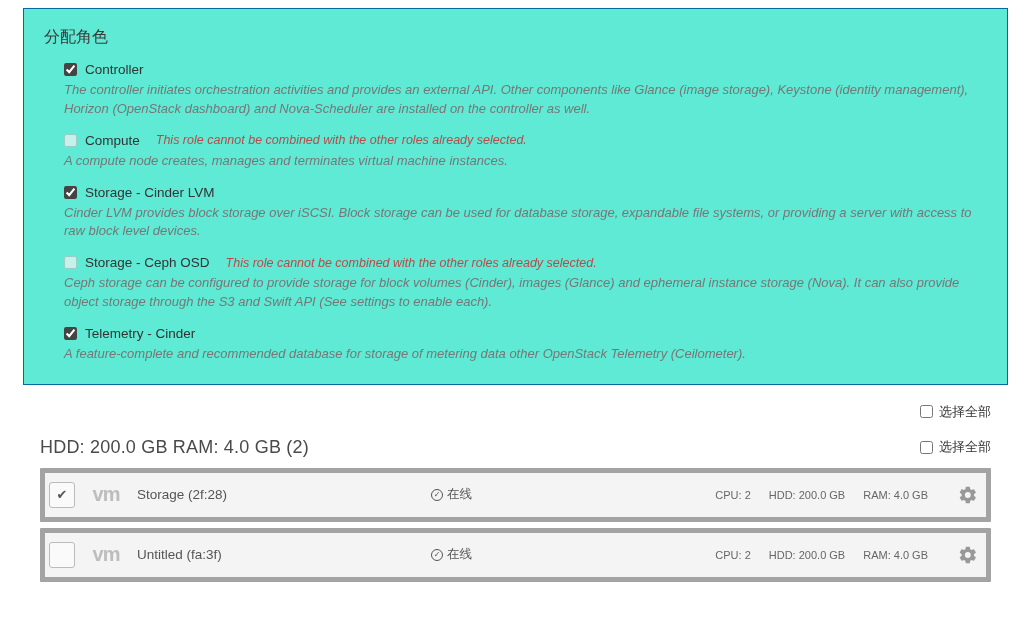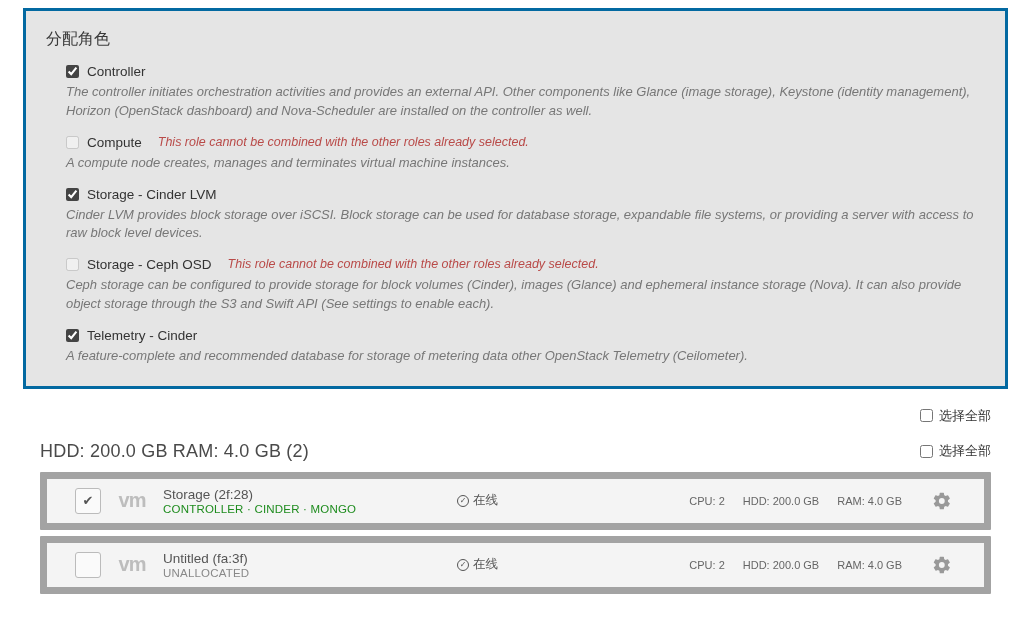--- a/index.html
+++ b/index.html
@@ -7,35 +7,36 @@
     margin: 0;
     padding: 0;
     font-family: "Segoe UI", Arial, sans-serif;
     font-size: 13px;
     color: #333;
     background: #fff;
     width: 1031px;
   }
   .roles-panel {
     margin: 8px 23px 0 23px;
-    background: #e5e5e5;
-    border: 3px solid #0369a1;
+    background: #5eead4;
+    border: 1px solid #0369a1;
     padding: 18px 20px 16px 20px;
   }
   .roles-title {
     font-size: 16px;
     color: #3b3b3b;
     margin-bottom: 14px;
     font-weight: 400;
   }
   .role-item {
     margin-bottom: 14px;
   }
   .role-head {
     display: flex;
+    align-items: center;
     gap: 8px;
     margin-bottom: 4px;
     padding-left: 20px;
   }
   .role-head input[type="checkbox"] {
     margin: 0;
     accent-color: #444;
   }
   .role-label {
     font-size: 13.5px;
@@ -85,23 +86,23 @@
     gap: 6px;
     font-size: 13px;
   }
   .group-select-all input { margin:0; }
 
   .node-row {
     display: flex;
     align-items: center;
     margin: 6px 40px;
     background: #f4f4f4;
-    border: 7px solid #a3a3a3;
+    border: 5px solid #a3a3a3;
     border-radius: 1px;
-    padding: 8px 28px;
+    padding: 8px 4px;
     gap: 14px;
     min-height: 52px;
   }
   .node-chk {
     width: 26px; height: 26px;
     border: 1px solid #bbb;
     border-radius: 3px;
     background: #fafafa;
     display:flex;align-items:center;justify-content:center;
     color:#555;
@@ -222,21 +223,20 @@
     <input type="checkbox" style="">
     <span>选择全部</span>
   </div>
 </div>
 
 <div class="node-row">
   <div class="node-chk checked"></div>
   <div class="vm-icon">vm</div>
   <div class="node-name-block">
     <div class="node-name">Storage (2f:28)</div>
-    <div class="node-roles green">CONTROLLER · CINDER · MONGO</div>
   </div>
   <div class="node-status">
     <span class="status-ok-icon">✓</span>
     <span>在线</span>
   </div>
   <div class="node-stats">
     <span>CPU: 2</span>
     <span>HDD: 200.0 GB</span>
     <span>RAM: 4.0 GB</span>
   </div>
@@ -245,21 +245,20 @@
         <path d="M19.14,12.94a7,7,0,0,0,.05-.94,7,7,0,0,0-.05-.94l2.11-1.65a.5.5,0,0,0,.12-.64l-2-3.46a.5.5,0,0,0-.61-.22l-2.49,1a7,7,0,0,0-1.63-.94l-.38-2.65A.5.5,0,0,0,13.77,2H9.77a.5.5,0,0,0-.49.42L8.9,5.07a7,7,0,0,0-1.63.94l-2.49-1a.5.5,0,0,0-.61.22l-2,3.46a.5.5,0,0,0,.12.64L4.4,11.06a7,7,0,0,0-.05.94,7,7,0,0,0,.05.94L2.29,14.59a.5.5,0,0,0-.12.64l2,3.46a.5.5,0,0,0,.61.22l2.49-1a7,7,0,0,0,1.63.94l.38,2.65a.5.5,0,0,0,.49.42h4a.5.5,0,0,0,.49-.42l.38-2.65a7,7,0,0,0,1.63-.94l2.49,1a.5.5,0,0,0,.61-.22l2-3.46a.5.5,0,0,0-.12-.64ZM11.77,15.5A3.5,3.5,0,1,1,15.27,12,3.5,3.5,0,0,1,11.77,15.5Z"></path>
       </svg>
   </div>
 </div>
 
 <div class="node-row">
   <div class="node-chk"></div>
   <div class="vm-icon">vm</div>
   <div class="node-name-block">
     <div class="node-name">Untitled (fa:3f)</div>
-    <div class="node-roles gray">UNALLOCATED</div>
   </div>
   <div class="node-status">
     <span class="status-ok-icon">✓</span>
     <span>在线</span>
   </div>
   <div class="node-stats">
     <span>CPU: 2</span>
     <span>HDD: 200.0 GB</span>
     <span>RAM: 4.0 GB</span>
   </div>

